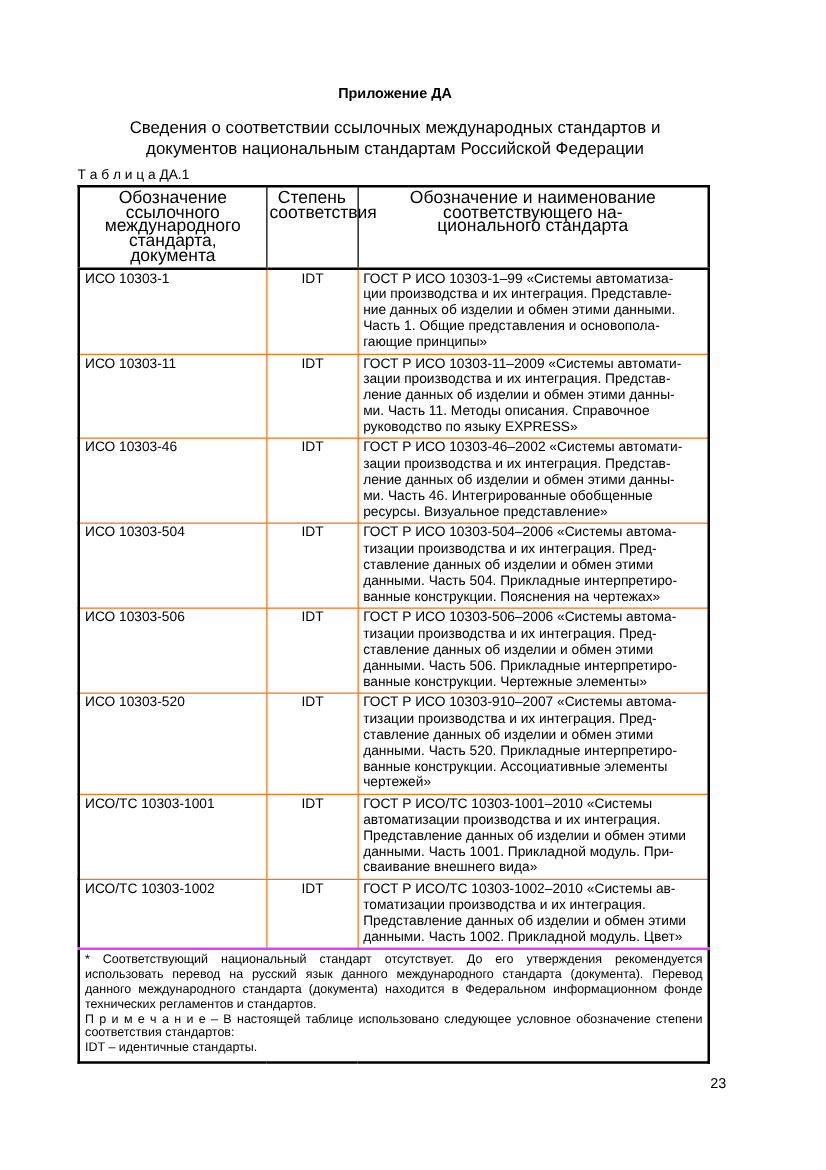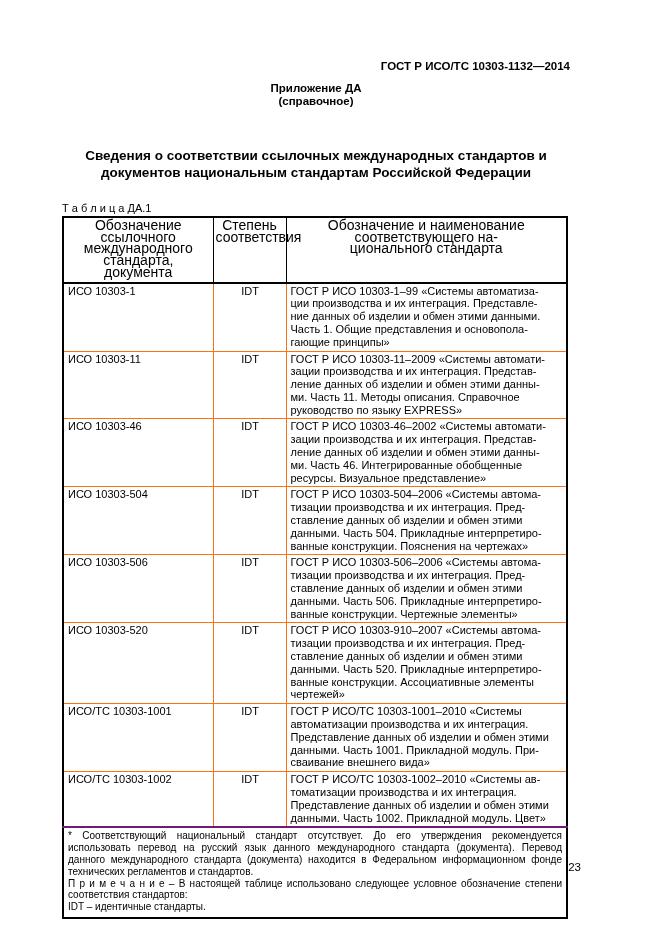--- a/index.html
+++ b/index.html
@@ -14,27 +14,27 @@
   .doc-number {
     text-align: right;
     font-weight: bold;
     font-size: 11.5px;
     line-height: 13px;
   }
   .appendix { text-align: center; font-weight: bold; font-size: 11.5px; line-height: 13px; margin-top: 9px; }
   .appendix-sub { text-align: center; font-weight: bold; font-size: 11.5px; line-height: 13px; }
   .section-title {
     text-align: center;
-    font-weight: bold;
+    font-weight: normal;
     font-size: 13.5px;
     line-height: 17px;
-    margin-top: 39px;
+    margin-top: 11px;
     white-space: pre-line;
   }
-  .table-caption { font-size: 11px; line-height: 12px; margin-top: 21px; margin-bottom: 2px; }
+  .table-caption { font-size: 11px; line-height: 12px; margin-top: 7px; margin-bottom: 2px; }
   table.std {
     border-collapse: collapse;
     table-layout: fixed;
     width: 504px;
     border: 2px solid #000;
   }
   table.std th {
     font-weight: normal;
     font-size: 14px;
     line-height: 11.7px;
@@ -49,44 +49,42 @@
     font-size: 11px;
     line-height: 12.8px;
     vertical-align: top;
     border: 1px solid #f97316;
     padding: 1px 3px 2px 4px;
     white-space: pre-line;
   }
   td.degree { text-align: center; white-space: normal; }
   td.center { text-align: center; white-space: normal; }
   tr.footnote-row td {
-    border-top: 2px solid #701a75;
+    border-top: 2px solid #d946ef;
     white-space: normal;
     font-size: 10px;
     line-height: 11.8px;
     padding: 2px 4px 4px;
   }
   tr.footnote-row p { text-align: justify; }
   .page-number {
     position: absolute;
     top: 860px;
     right: 80px;
     font-size: 11.5px;
     line-height: 14px;
   }
 </style>
 </head>
 <body>
 
 <div class="page">
 
-  <div class="doc-number">ГОСТ Р ИСО/ТС 10303-1132—2014</div>
 
   <div class="appendix">Приложение ДА</div>
-  <div class="appendix-sub">(справочное)</div>
 
   <div class="section-title">Сведения о соответствии ссылочных международных стандартов и
 документов национальным стандартам Российской Федерации</div>
 
   <div class="table-caption">Т а б л и ц а  ДА.1</div>
 
   <table class="std">
     <colgroup>
       <col style="width:150px">
       <col style="width:73px">

